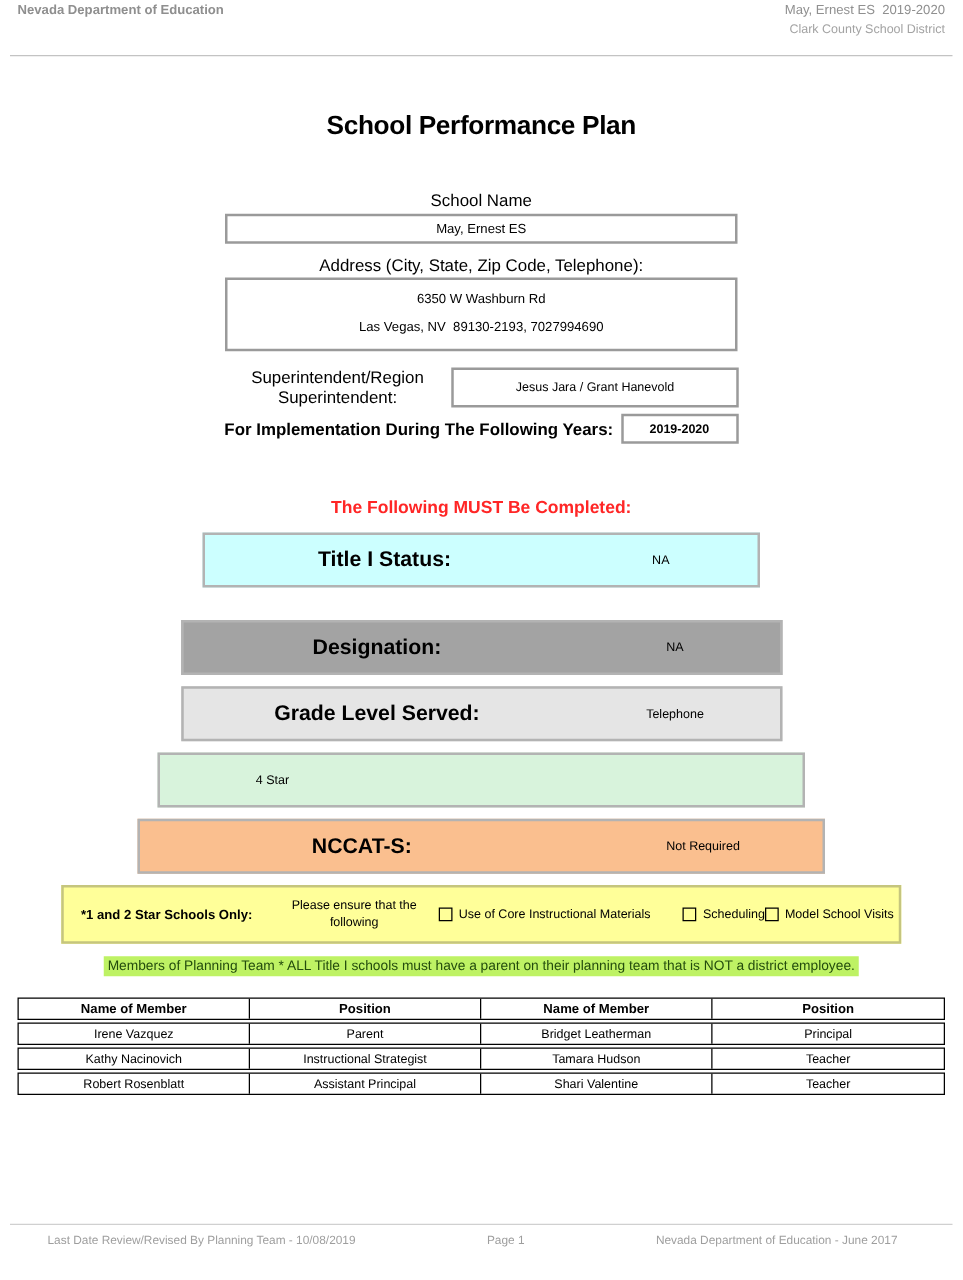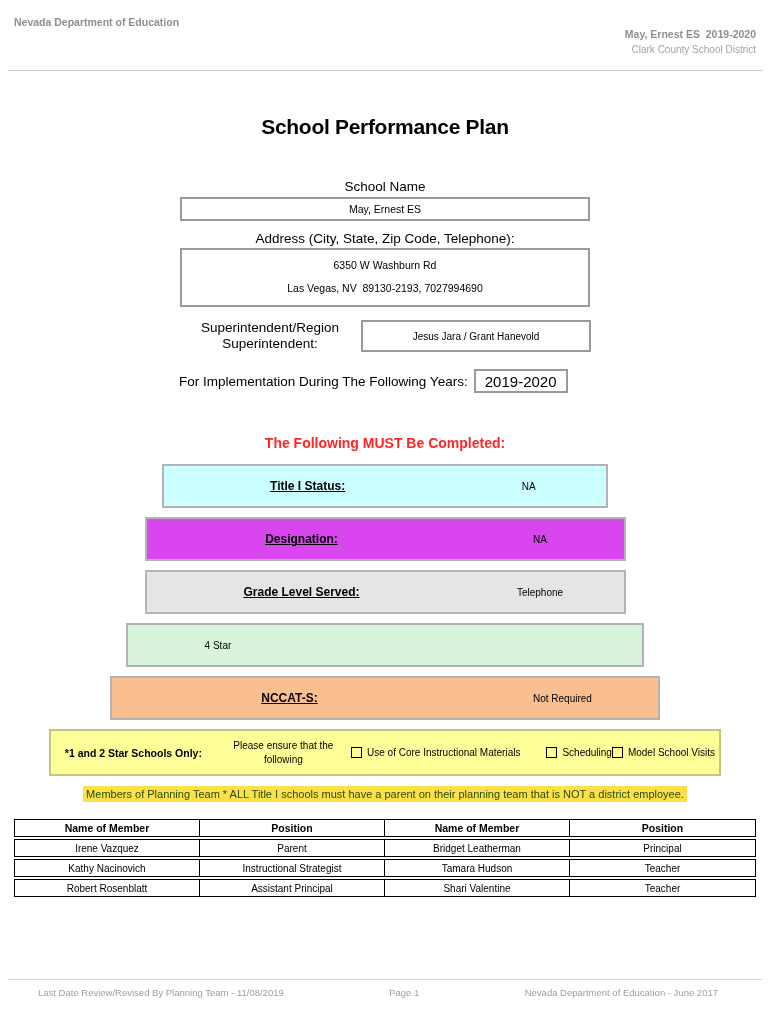--- a/index.html
+++ b/index.html
@@ -5,76 +5,76 @@
   * { margin: 0; padding: 0; box-sizing: border-box; }
   html, body { background: #ffffff; }
   body {
     width: 770px; height: 1024px;
     position: relative; overflow: hidden;
     font-family: "Liberation Sans", sans-serif;
     color: #000;
   }
 
   
-  .page-header { display: flex; justify-content: space-between; padding: 16px 14px 0 14px; }
+  .page-header { display: flex; justify-content: space-between; padding: 2px 14px 0 14px; }
   .hdr-left { font-size: 10.5px; font-weight: bold; color: #8f8f8f; }
   .hdr-right { text-align: right; }
-  .hdr-right-title { font-size: 10.5px; font-weight: bold; color: #8f8f8f; white-space: pre; margin-top: 12px; }
+  .hdr-right-title { font-size: 10.5px; font-weight: normal; color: #8f8f8f; white-space: pre; }
   .hdr-right-sub { font-size: 10px; color: #a3a3a3; margin-top: 4px; }
   .header-rule { border-top: 1px solid #c3c3c3; margin: 15px 8px 0 8px; }
 
   
   .doc-title { margin-top: 44px; text-align: center; font-size: 21px; font-weight: bold; letter-spacing: -0.3px; }
 
   
   .field-label { text-align: center; font-size: 13.5px; }
   .lbl-school { margin-top: 40px; }
   .lbl-address { margin-top: 10px; }
   .input-box { border: 2px solid #9a9a9a; background: #fff; }
   .school-box { width: 410px; height: 24px; margin: 3px auto 0 auto; display: flex; align-items: center; justify-content: center; font-size: 10.5px; }
   .address-box { width: 410px; margin: 2px auto 0 auto; padding: 9px 0 11px 0; text-align: center; font-size: 10.5px; }
   .address-line2 { margin-top: 11px; white-space: pre; }
 
   .supt-row { width: 412px; margin: 13px auto 0 auto; display: flex; }
   .supt-label { flex: 1; text-align: center; font-size: 13.5px; line-height: 1.2; }
   .supt-box { width: 230px; height: 32px; display: flex; align-items: center; justify-content: center; font-size: 10px; }
 
-  .impl-row { width: 412px; margin: 17px auto 0 auto; display: flex; align-items: center; justify-content: flex-start; }
+  .impl-row { width: 412px; margin: 5px auto 0 auto; display: flex; align-items: center; justify-content: center; font-weight: bold; }
   .impl-label { font-size: 13.5px; margin-right: 6px; }
-  .impl-box { width: 94px; height: 24px; display: flex; align-items: center; justify-content: center; font-size: 15px; }
+  .impl-box { width: 94px; height: 24px; display: flex; align-items: center; justify-content: center; font-size: 10px; }
 
   
   .must-notice { margin-top: 42px; text-align: center; font-size: 14px; font-weight: bold; color: #ff2626; }
 
   
   .status-stack { margin-top: 13px; display: flex; flex-direction: column; align-items: center; }
   .status-row { height: 44px; margin-bottom: 9px; border: 2px solid #b3b3b3; display: flex; align-items: center; }
-  .status-label { width: 65%; text-align: center; font-weight: bold; font-size: 12px; text-decoration: underline; }
+  .status-label { width: 65%; text-align: center; font-weight: bold; font-size: 17px; }
   .status-value { width: 35%; text-align: center; font-size: 10px; }
   .row-0 { width: 446px; background: #ccffff; }
-  .row-1 { width: 481px; background: #d946ef; }
+  .row-1 { width: 481px; background: #a3a3a3; margin-top: 17px; }
   .row-2 { width: 481px; background: #e5e5e5; }
   .row-3 { width: 518px; background: #d8f3dc; }
   .row-4 { width: 550px; background: #fabf8f; }
 
   
   .star-row { width: 672px; height: 47px; margin: 0 auto; border: 2px solid #c5c57e; background: #ffff99; display: flex; align-items: center; }
   .star-label { width: 28%; text-align: center; font-weight: bold; font-size: 10.5px; }
   .star-instruction { width: 23%; text-align: center; font-size: 10px; line-height: 1.35; }
   .star-checks { flex: 1; display: flex; align-items: center; padding-right: 4px; }
   .check-item { display: flex; align-items: center; }
   .check-1 { flex: 1.8; }
   .check-2 { flex: 1; padding-left: 26px; }
   .check-3 { flex: 1.2; }
   .checkbox { width: 11px; height: 11px; border: 1.5px solid #000; background: transparent; flex: 0 0 auto; margin-right: 5px; }
   .check-label { font-size: 10px; white-space: nowrap; }
 
   
   .planning-notice { margin-top: 8px; text-align: center; }
-  .planning-notice span { background: #fde047; color: #234c0d; font-size: 11px; padding: 2px 3px; }
+  .planning-notice span { background: #bef264; color: #234c0d; font-size: 11px; padding: 2px 3px; }
 
   
   .members-table { margin: 17px 14px 0 14px; }
   .tbl-row { display: flex; border: 1.5px solid #000; margin-bottom: 2px; height: 18px; align-items: stretch; background: #fff; }
   .tbl-cell { width: 25%; display: flex; align-items: center; justify-content: center; font-size: 10px; border-right: 1.5px solid #000; }
   .tbl-cell:last-child { border-right: none; }
   .tbl-head .tbl-cell { font-weight: bold; font-size: 10.5px; }
 
   
   .page-footer { position: absolute; left: 0; right: 0; bottom: 26px; }
@@ -194,17 +194,17 @@
     <div class="tbl-cell">Robert Rosenblatt</div>
     <div class="tbl-cell">Assistant Principal</div>
     <div class="tbl-cell">Shari Valentine</div>
     <div class="tbl-cell">Teacher</div>
   </div>
 </div>
 
 <div class="page-footer">
   <div class="footer-rule"></div>
   <div class="footer-content">
-    <div>Last Date Review/Revised By Planning Team - 11/08/2019</div>
+    <div>Last Date Review/Revised By Planning Team - 10/08/2019</div>
     <div>Page 1</div>
     <div>Nevada Department of Education - June 2017</div>
   </div>
 </div>
 
 </body></html>

